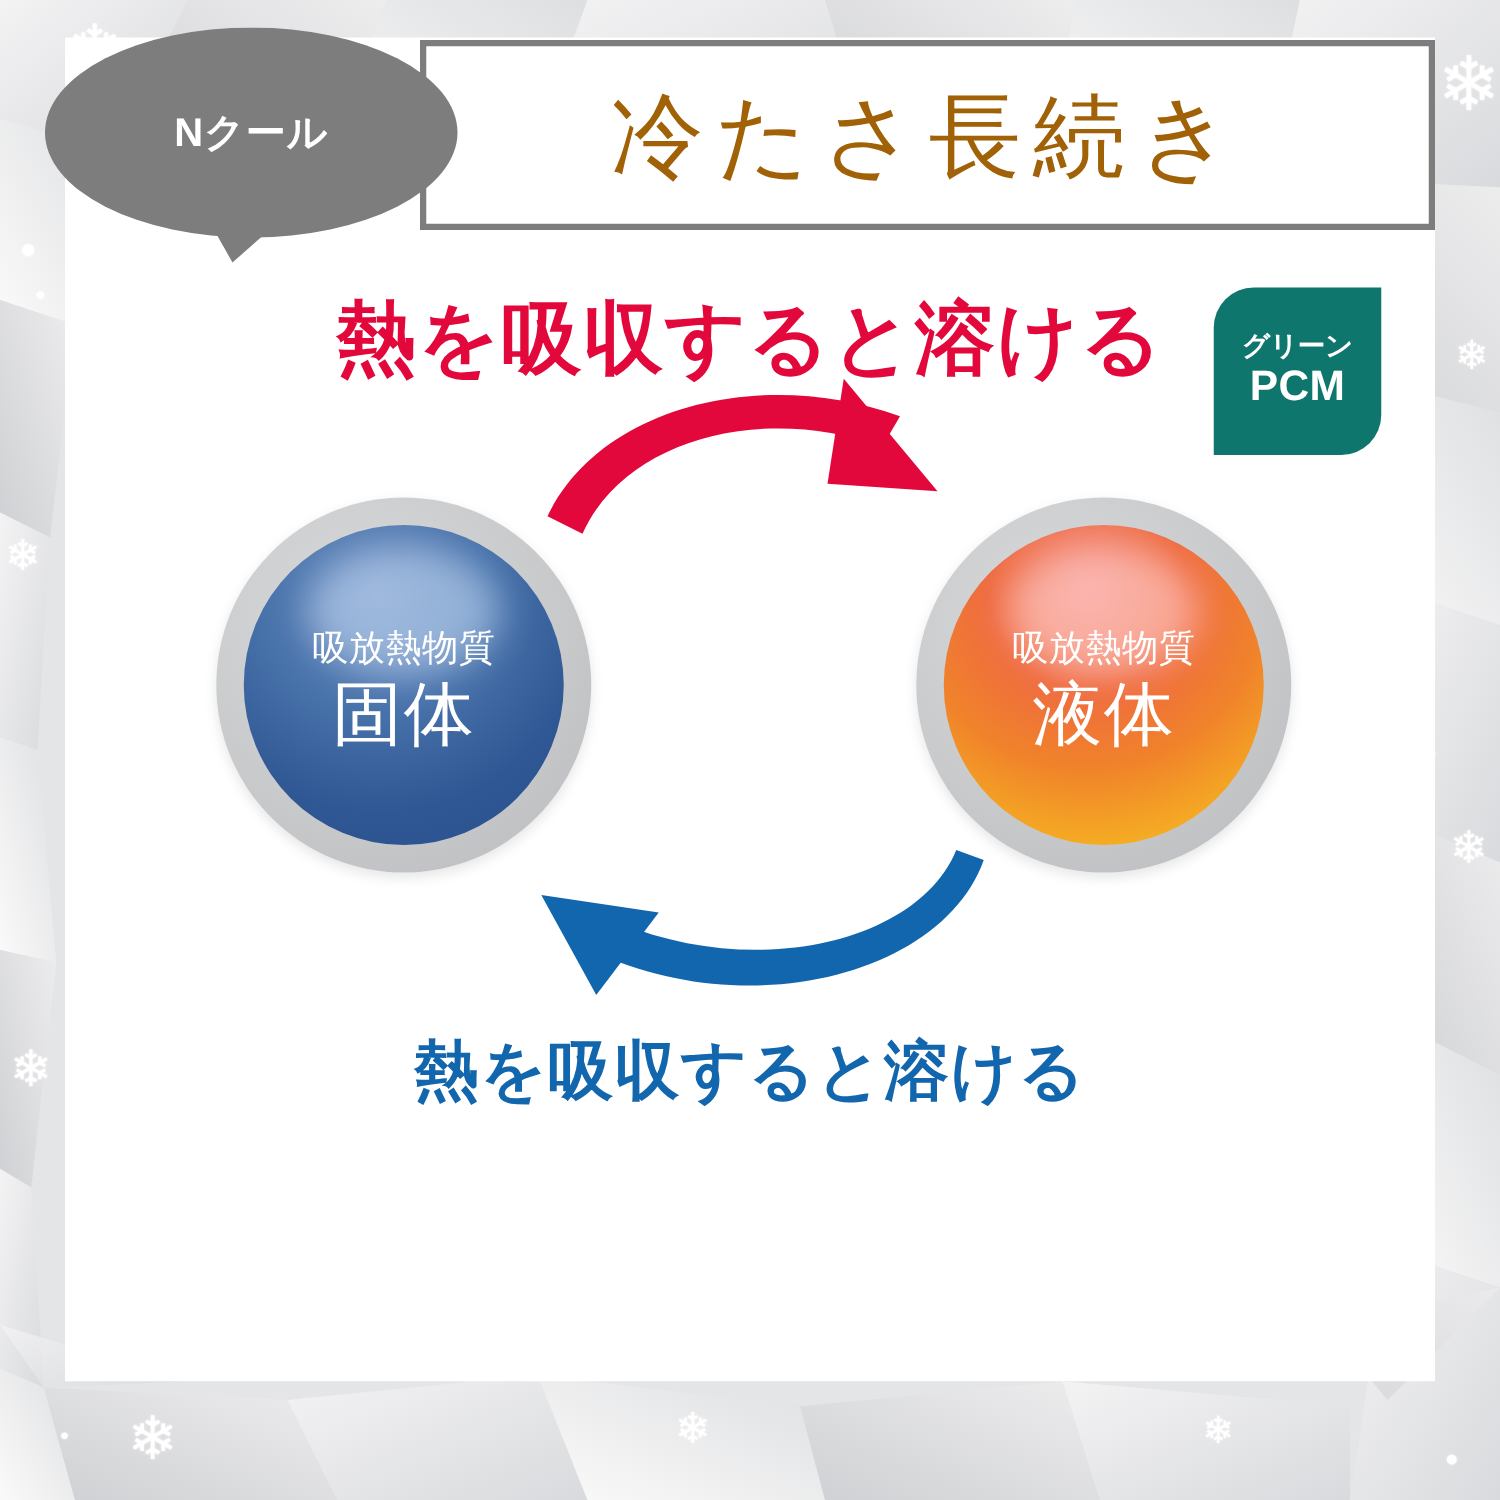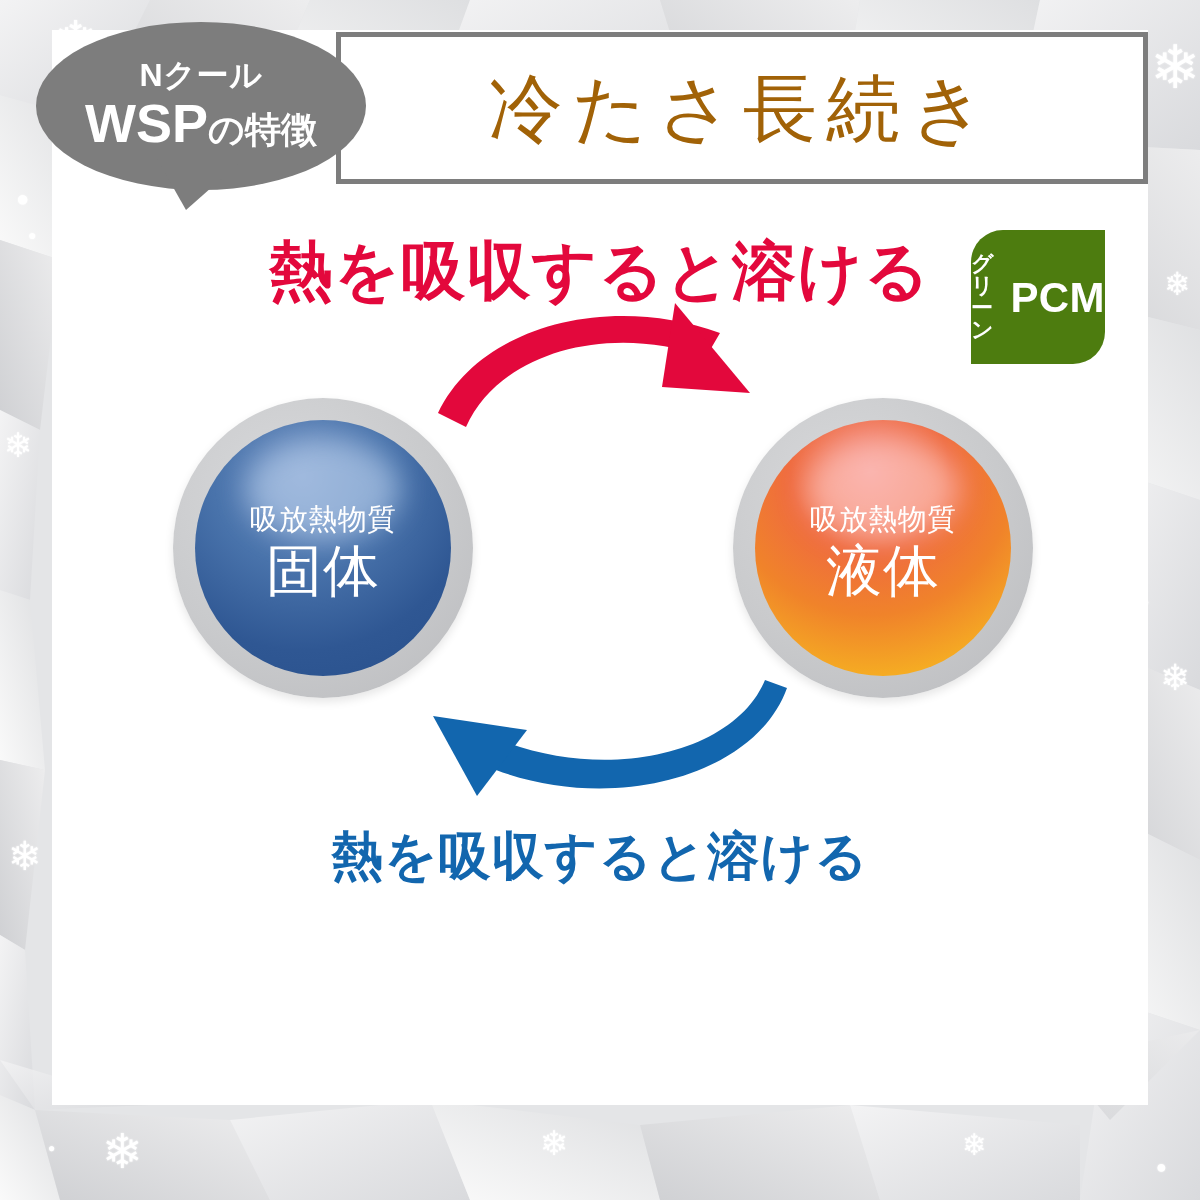--- a/index.html
+++ b/index.html
@@ -55,27 +55,27 @@
   }
   .blue-line{
     position:absolute;left:52px;top:822px;width:1096px;
     text-align:center;font-size:52px;font-weight:700;color:#1266ae;
     letter-spacing:.02em;white-space:nowrap;
   }
 
   
   .pcm-badge{
     position:absolute;left:971px;top:230px;width:134px;height:134px;
-    background:#4d7c0f;
+    background:#0f766e;
     border-radius:32px 0 32px 0;
-    display:flex;flex-direction:row;align-items:center;justify-content:center;
+    display:flex;flex-direction:column;align-items:center;justify-content:center;
     color:#ffffff;
   }
   .pcm-l1{font-size:22px;font-weight:700;letter-spacing:-.01em;line-height:1;}
-  .pcm-l2{font-size:42px;font-weight:700;letter-spacing:.01em;line-height:1.1;margin-top:3px;}
+  .pcm-l2{font-size:34px;font-weight:700;letter-spacing:.01em;line-height:1.1;margin-top:3px;}
 
   
   .sphere{position:absolute;width:300px;height:300px;border-radius:50%;}
   .sphere .rim{
     position:absolute;inset:0;border-radius:50%;
     background:radial-gradient(circle at 38% 32%,#d8d9db 0%,#c9cacc 55%,#b9babd 100%);
     box-shadow:0 4px 10px rgba(0,0,0,.10);
   }
   .sphere .core{
     position:absolute;left:22px;top:22px;width:256px;height:256px;border-radius:50%;
@@ -193,21 +193,20 @@
   <div class="header-box"></div>
   <div class="header-title">冷たさ長続き</div>
 
   <div class="bubble-wrap">
     <svg class="bubble-svg" viewBox="0 0 350 190">
       <ellipse cx="165" cy="84" rx="165" ry="84" fill="#7d7d7d"></ellipse>
       <polygon points="120,135 210,135 150,188" fill="#7d7d7d"></polygon>
     </svg>
     <div class="bubble-text">
       <div class="bubble-l1">Nクール</div>
-      <div class="bubble-l2"><span>WSP</span><span class="small">の特徴</span></div>
     </div>
   </div>
 
   <div class="red-line">熱を吸収すると溶ける</div>
 
   <div class="pcm-badge">
     <div class="pcm-l1">グリーン</div>
     <div class="pcm-l2">PCM</div>
   </div>
 

